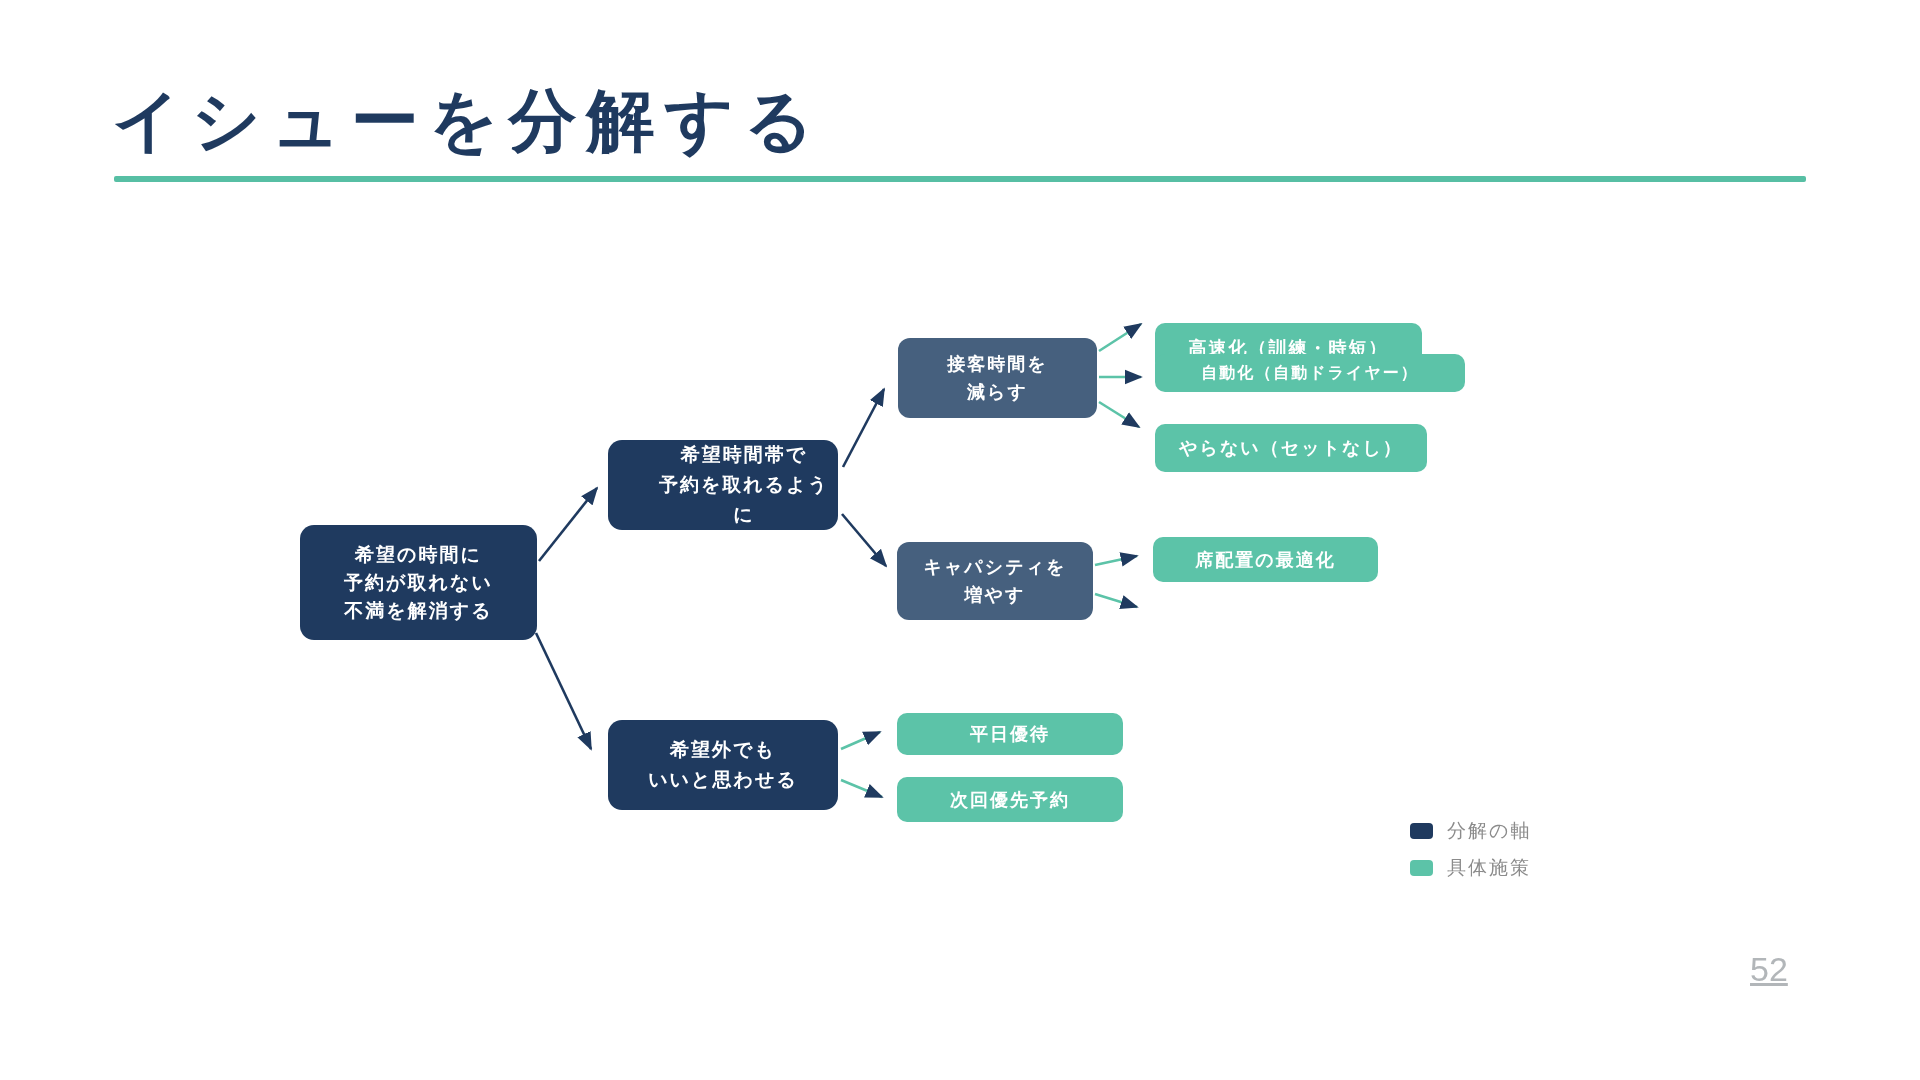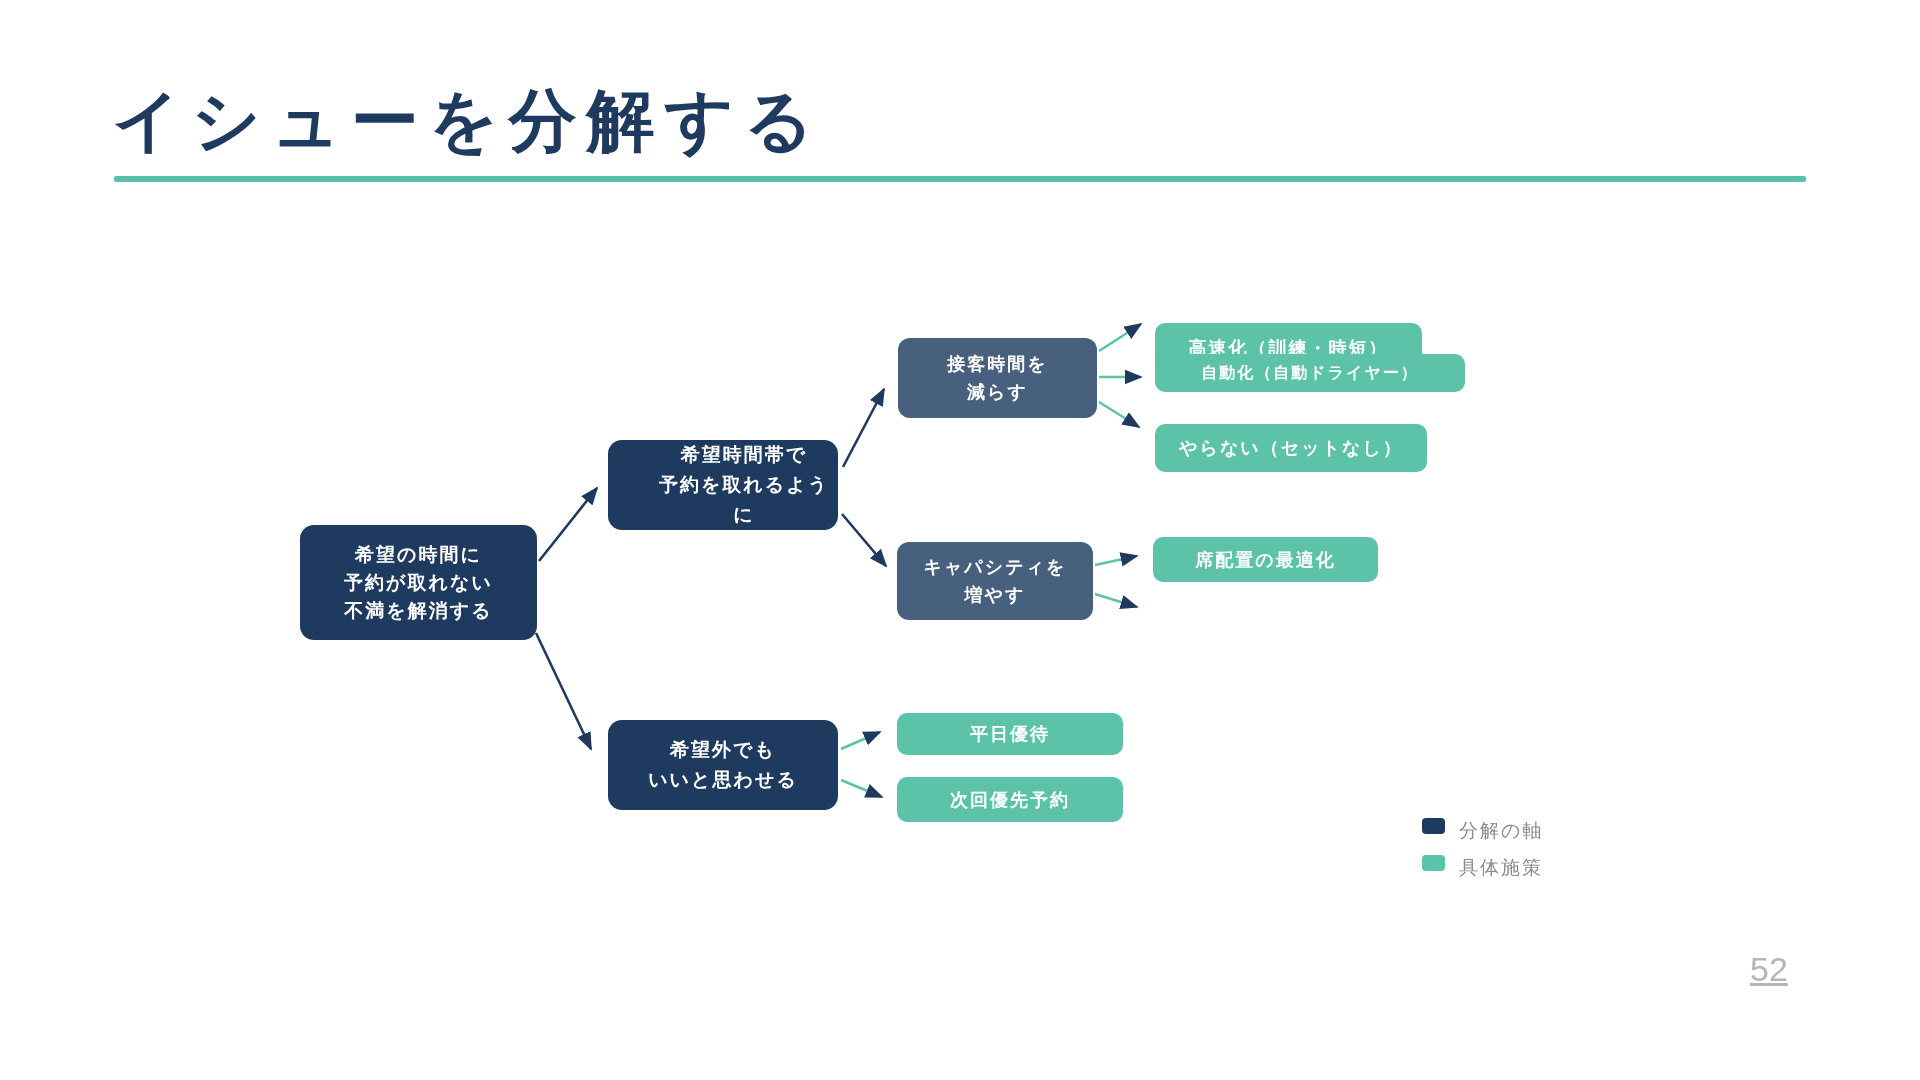--- a/index.html
+++ b/index.html
@@ -65,23 +65,22 @@
 
   .legend {
     position: absolute;
     left: 1410px; top: 818px;
     display: flex;
     flex-direction: column;
     gap: 11px;
   }
   .legend-row {
     display: flex;
-    align-items: flex-start;
+    align-items: center;
     gap: 14px;
-    margin-left: 12px;
   }
   .legend-swatch {
     width: 23px; height: 16px;
     border-radius: 4px;
     flex: 0 0 auto;
   }
   .swatch-axis { background: #1f3a5f; }
   .swatch-leaf { background: #5cc3a8; }
   .legend-label {
     font-size: 19px;

